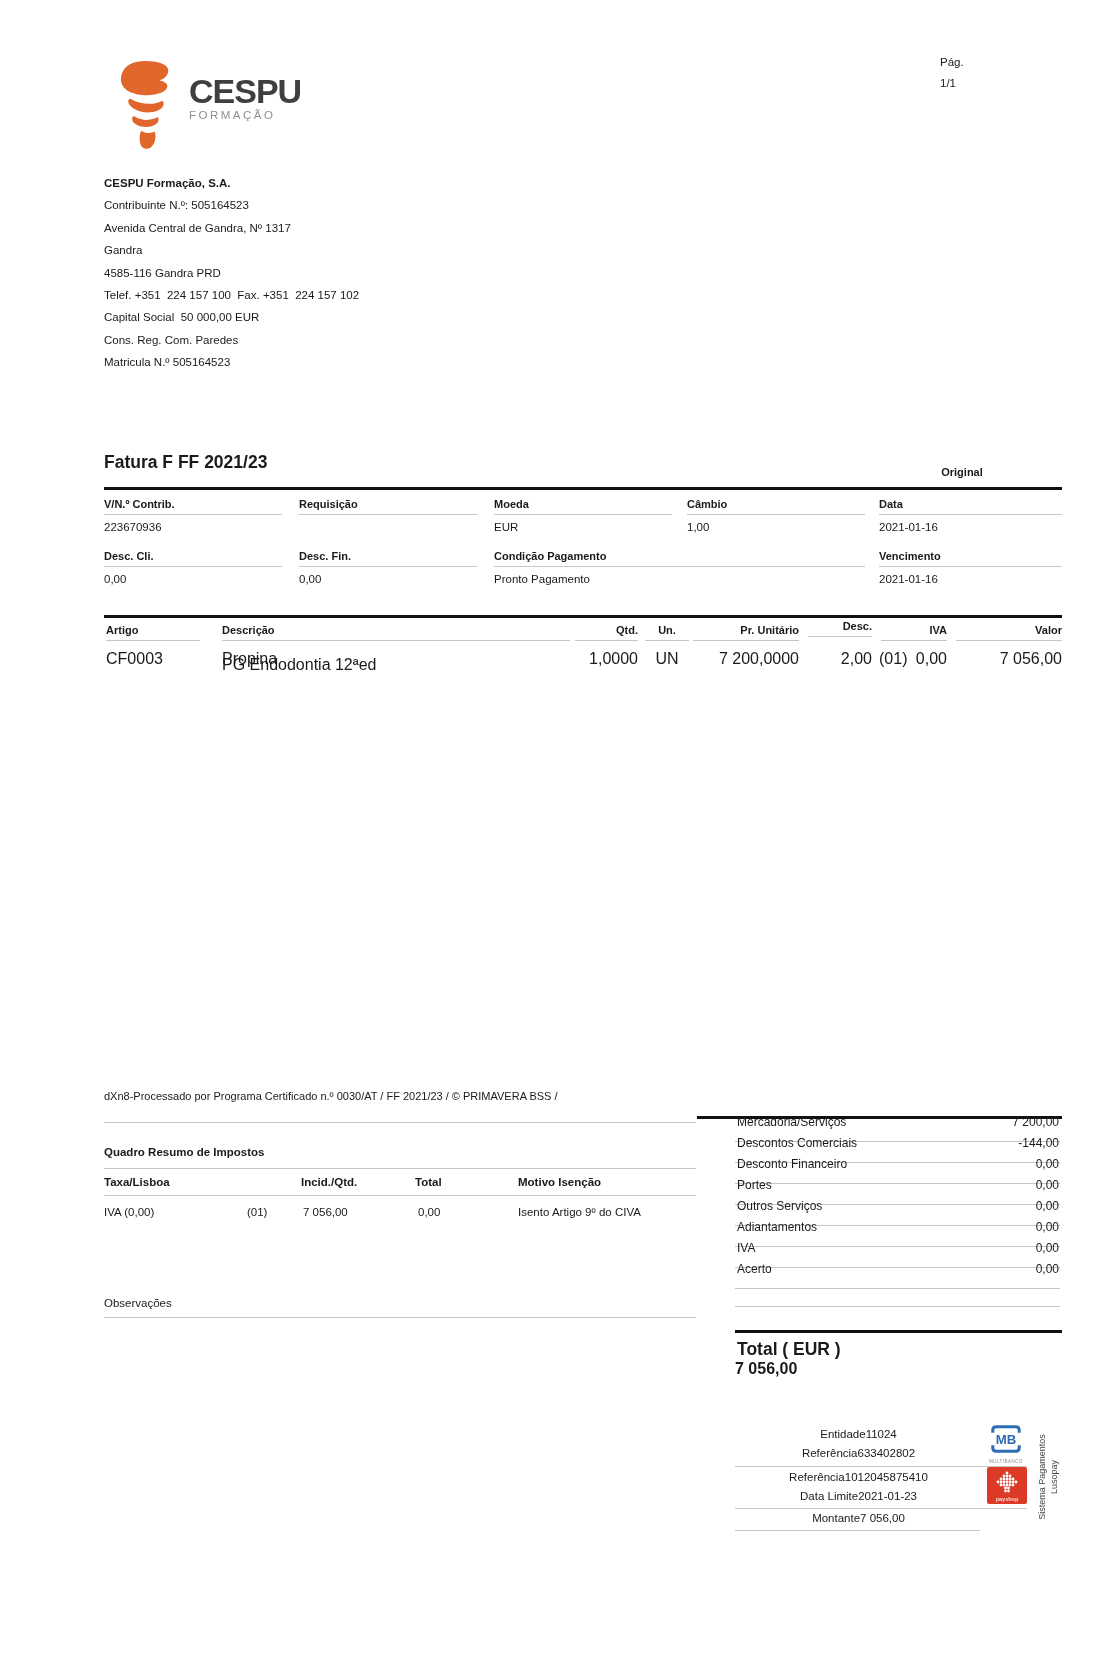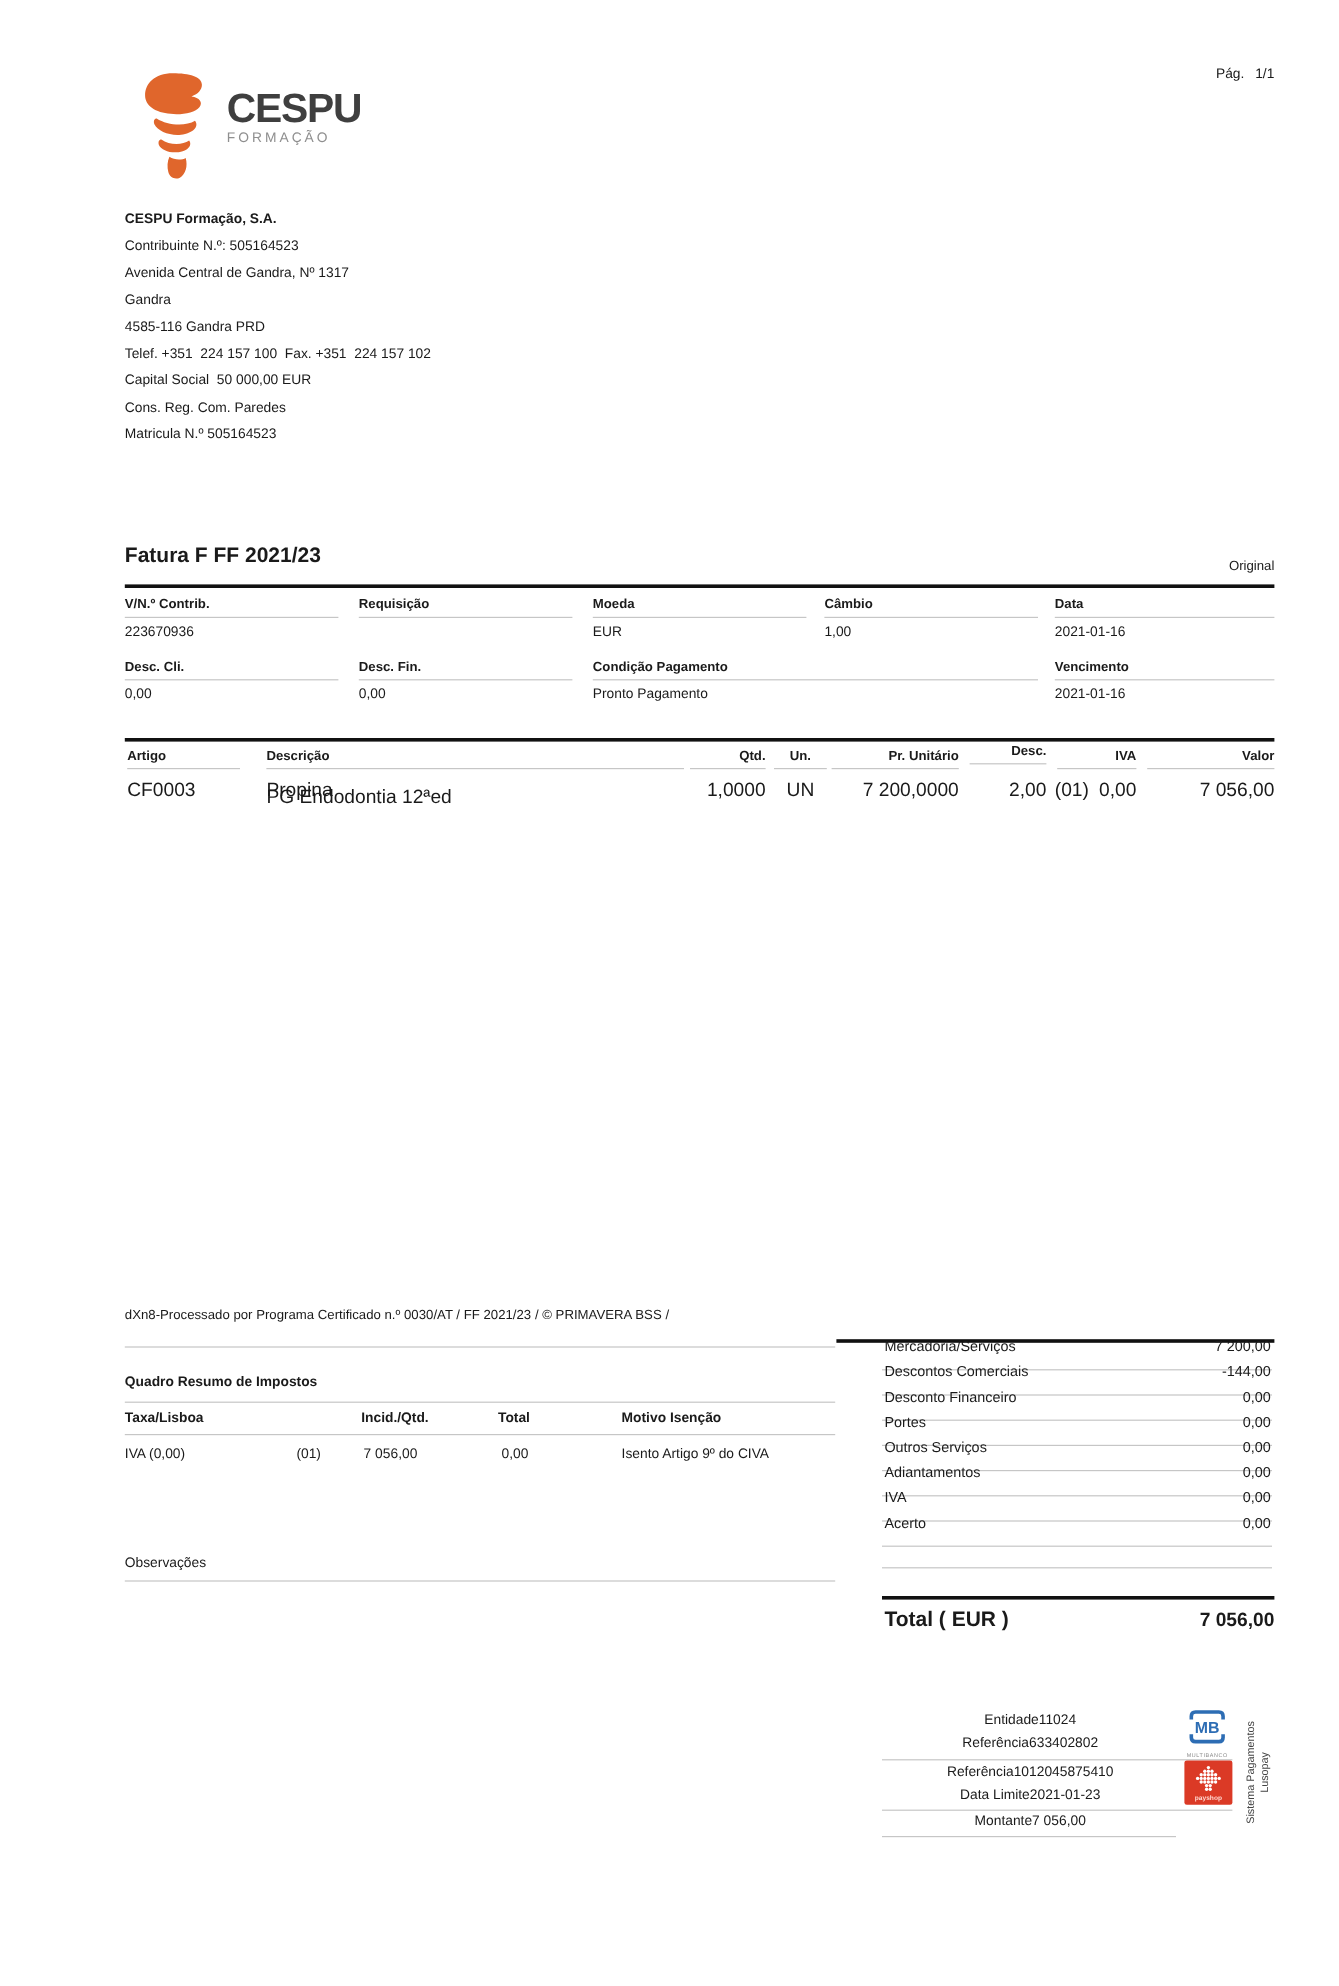--- a/index.html
+++ b/index.html
@@ -2,35 +2,35 @@
 <html style="--orange: #E0662C; --mbblue: #2D6DB4; --psred: #DB3A26;"><head>
 <meta charset="utf-8">
 <style>
   :root{
     --orange:#E0662C; --mbblue:#2D6DB4; --psred:#DB3A26;
     --ink:#1a1a1a; --line:#c6c6c6; --thick:#111;
   }
   *{box-sizing:border-box; margin:0; padding:0;}
   body{background:#e8e8e8; font-family:"Liberation Sans",sans-serif; color:var(--ink);}
   .page{position:relative; width:1116px; height:1655px; background:#fff; margin:0 auto; overflow:hidden;}
-  .abs{position:absolute;}
+  .abs{position:absolute;flex-direction:column;}
   .b{font-weight:bold;}
 
   
   .pag{top:56px; left:940px; width:122px; display:flex; justify-content:flex-end; gap:9px; font-size:11.5px;}
   .brand-text{left:189px; top:74px;}
   .brand-name{font-size:34px; font-weight:bold; color:#3f3f3f; letter-spacing:-1px; line-height:34px;}
   .brand-sub{font-size:11.5px; color:#8f8f8f; letter-spacing:2.5px; margin-top:1px;}
   .company{left:104px; top:172px; font-size:11.5px; line-height:22.4px;}
   .company .line{white-space:pre;}
   .recipient{left:583px; top:266px; font-size:13.5px; line-height:23.2px;}
 
   
   .title{left:104px; top:452px; font-size:17.5px; font-weight:bold;}
-  .copytype{left:862px; top:466px; width:200px; text-align:right; font-size:11px; font-weight:normal;}
+  .copytype{left:862px; top:466px; width:200px; text-align:center; font-size:11px; font-weight:bold;}
   .rule-thick{background:var(--thick); height:3px;}
   .rule-thin{border-bottom:1px solid var(--line); height:1px;}
 
   
   .fcol{position:absolute;}
   .flabel{font-size:11px; font-weight:bold; border-bottom:1px solid var(--line); padding-bottom:4px;}
   .fvalue{font-size:11.5px; margin-top:6px; min-height:13px;}
 
   
   .hcell{position:absolute; font-size:11px; font-weight:bold; border-bottom:1px solid var(--line); padding-bottom:4px;}

